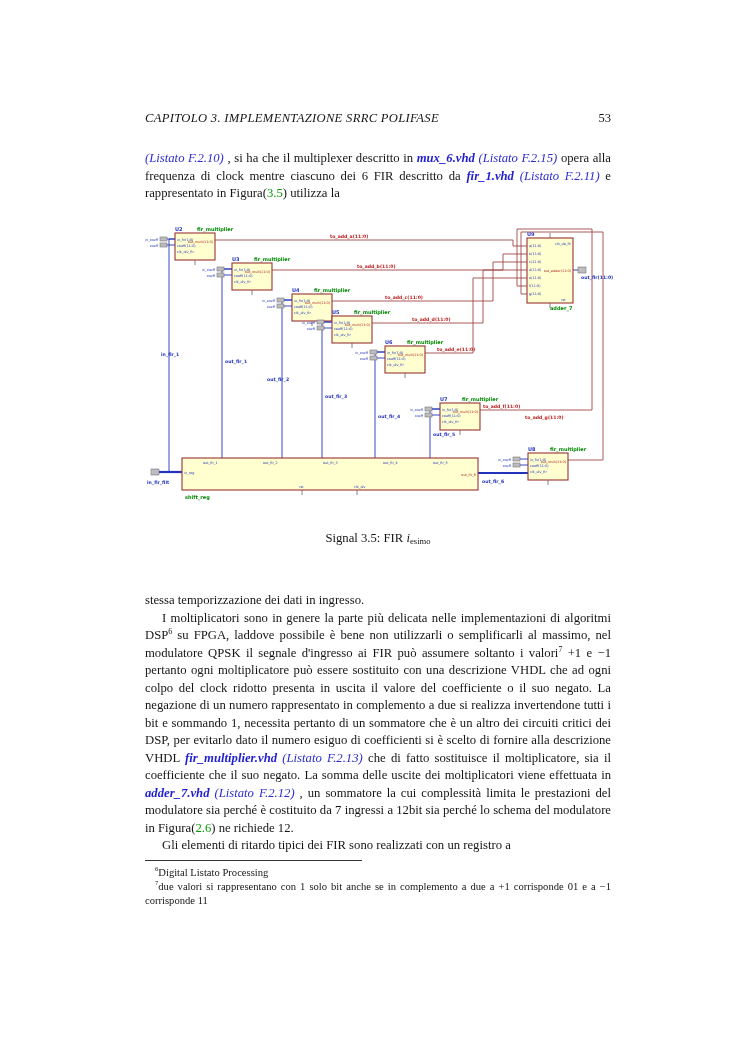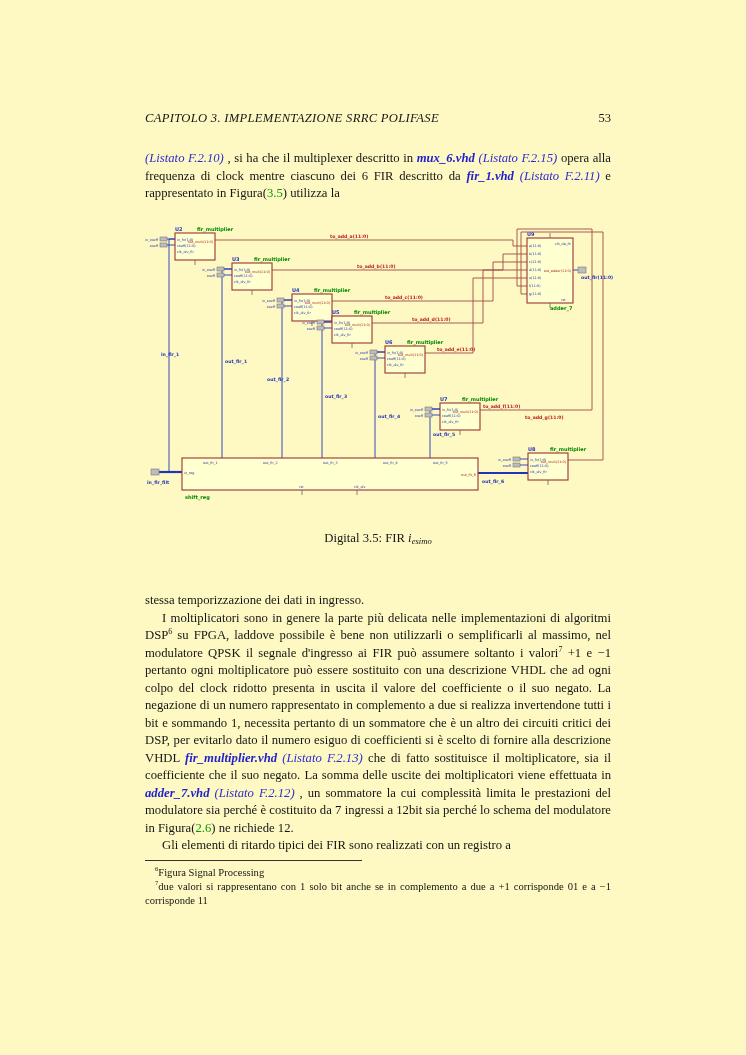--- a/index.html
+++ b/index.html
@@ -1,29 +1,29 @@
 <!DOCTYPE html>
 <html><head>
 <meta charset="utf-8">
 <style>
   html,body{margin:0;padding:0;background:#e8e8e8;}
-  .page{width:746px;height:1055px;position:relative;background:#fef9c3;margin:0 auto;
+  .page{width:746px;height:1055px;position:relative;background:#ffffff;margin:0 auto;
         font-family:"Liberation Serif","DejaVu Serif",serif;color:#151515;overflow:hidden;}
   .pagehead{position:absolute;top:111px;left:145px;width:466px;font-size:12.6px;
             display:flex;justify-content:space-between;align-items:baseline;}
   .pagehead .ht{font-style:italic;letter-spacing:0.3px;}
   .col{position:absolute;left:145px;width:466px;}
   p.body{margin:0;font-size:12.7px;line-height:17.5px;text-align:justify;}
   p.ind{text-indent:17px;}
   .lnk-it{color:#2b2bd0;font-style:italic;}
   .lnk-b{color:#1f1fd0;font-weight:bold;font-style:italic;}
   .ref-g{color:#009900;}
   sup{font-size:0.62em;line-height:0;}
   .it{font-style:italic;}
-  .sub{font-style:italic;font-size:0.68em;vertical-align:-0.28em;}
+  .sub{font-size:0.68em;vertical-align:-0.28em;}
   .capwrap{position:absolute;top:531px;left:145px;width:466px;text-align:center;}
   .capwrap p{margin:0;font-size:12.7px;}
   .figwrap{position:absolute;top:226px;left:145px;width:470px;height:282px;}
   .fnrule{position:absolute;top:860px;left:145px;width:217px;border-top:1.4px solid #333;}
   .fnblock{position:absolute;top:866px;left:145px;width:466px;}
   .fnblock p{margin:0;font-size:10.6px;line-height:14px;text-align:justify;text-indent:10px;}
   
   svg text{font-family:"DejaVu Sans","Liberation Sans",sans-serif;}
   .blk{fill:#ffffcf;stroke:#993333;stroke-width:1.1;}
   .pin{fill:#bdbdbd;stroke:#777777;stroke-width:0.6;}
@@ -212,29 +212,29 @@
         <text x="180" y="172" class="tbl">out_fir_3</text>
         <text x="233" y="192" class="tbl">out_fir_4</text>
         <text x="288" y="210" class="tbl">out_fir_5</text>
         <text x="337" y="257" class="tbl">out_fir_6</text>
         <text x="2" y="258" class="tbl">in_fir_filt</text>
         <text x="436" y="53" class="tbl">out_fir(11:0)</text>
       </svg>
   </div>
 
   <div class="capwrap">
-    <p><span>Digital 3.5: FIR </span><span class="it">i</span><span class="sub">esimo</span></p>
+    <p><span>Signal 3.5: FIR </span><span class="it">i</span><span class="sub">esimo</span></p>
   </div>
 
   <div class="col" style="top:592px;">
     <p class="body"><span>stessa temporizzazione dei dati in ingresso.</span></p>
     <p class="body ind"><span>I moltiplicatori sono in genere la parte più delicata nelle implementazioni di algoritmi DSP</span><sup>6</sup><span> su FPGA, laddove possibile è bene non utilizzarli o semplificarli al massimo, nel modulatore QPSK il segnale d'ingresso ai FIR può assumere soltanto i valori</span><sup>7</sup><span> +1 e −1 pertanto ogni moltiplicatore può essere sostituito con una descrizione VHDL che ad ogni colpo del clock ridotto presenta in uscita il valore del coefficiente o il suo negato. La negazione di un numero rappresentato in complemento a due si realizza invertendone tutti i bit e sommando 1, necessita pertanto di un sommatore che è un altro dei circuiti critici dei DSP, per evitarlo dato il numero esiguo di coefficienti si è scelto di fornire alla descrizione VHDL </span><span class="lnk-b">fir_multiplier.vhd</span><span> </span><span class="lnk-it">(Listato F.2.13)</span><span> che di fatto sostituisce il moltiplicatore, sia il coefficiente che il suo negato. La somma delle uscite dei moltiplicatori viene effettuata in </span><span class="lnk-b">adder_7.vhd</span><span> </span><span class="lnk-it">(Listato F.2.12)</span><span> , un sommatore la cui complessità limita le prestazioni del modulatore sia perché è costituito da 7 ingressi a 12bit sia perché lo schema del modulatore in Figura(</span><span class="ref-g">2.6</span><span>) ne richiede 12.</span></p>
     <p class="body ind"><span>Gli elementi di ritardo tipici dei FIR sono realizzati con un registro a</span></p>
   </div>
 
   <div class="fnrule"></div>
 
   <div class="fnblock">
-    <p><sup>6</sup><span>Figura Signal Processing</span></p>
+    <p><sup>6</sup><span>Digital Listato Processing</span></p>
     <p><sup>7</sup><span>due valori si rappresentano con 1 solo bit anche se in complemento a due a +1 corrisponde 01 e a −1 corrisponde 11</span></p>
   </div>
 
 </div>
 
 </body></html>

